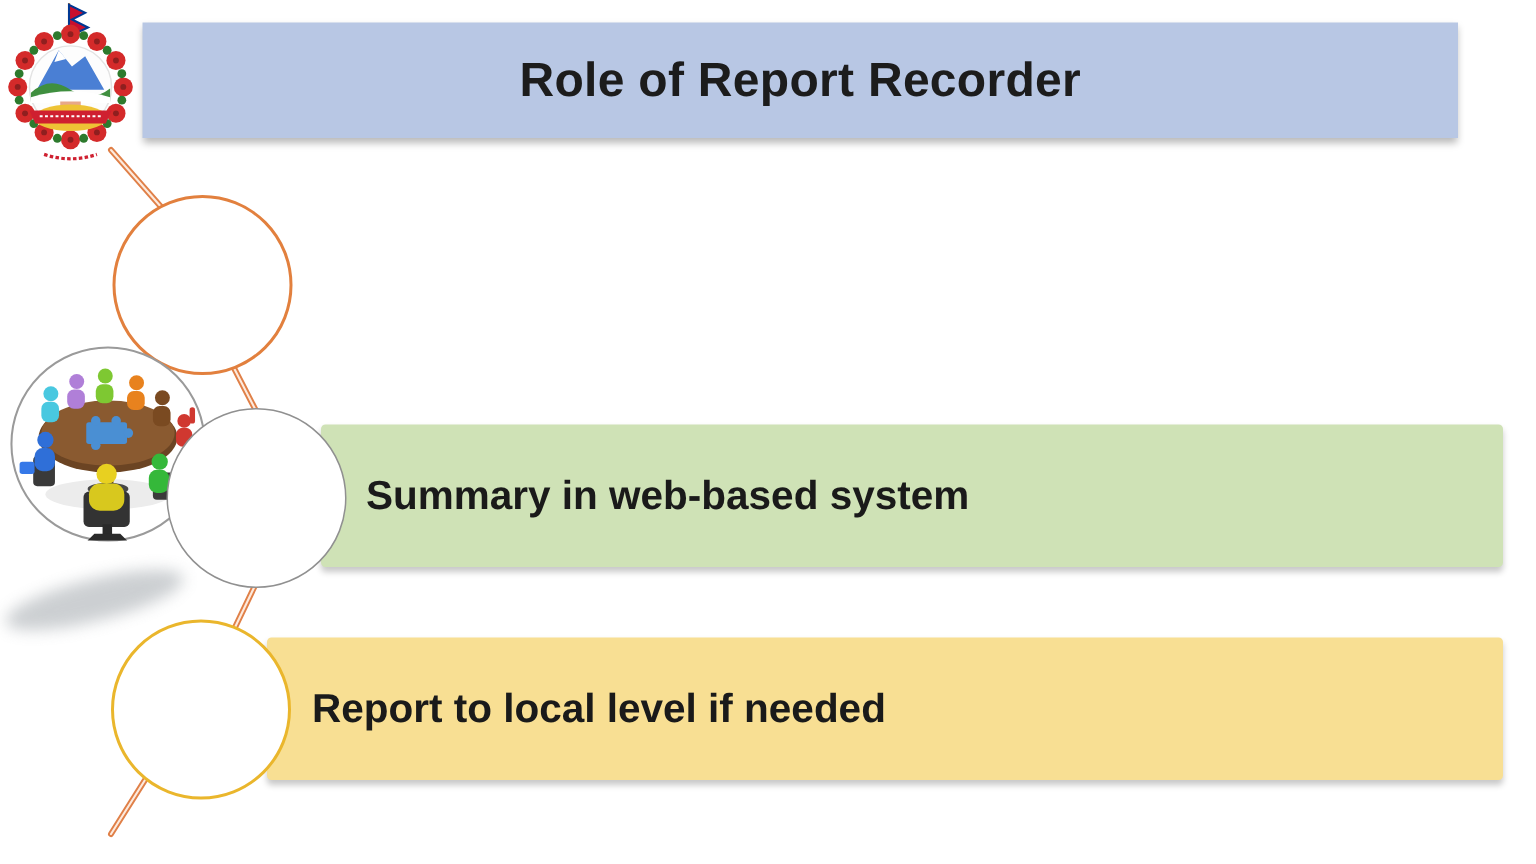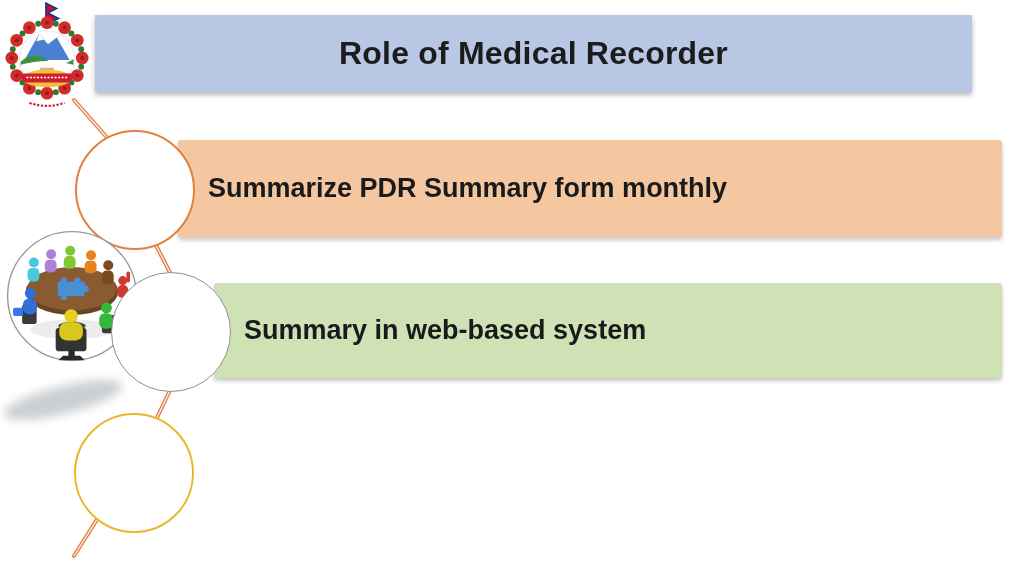--- a/index.html
+++ b/index.html
@@ -33,21 +33,21 @@
     filter:blur(5px); transform:rotate(-14deg);
   }
   .clipart { position:absolute; left:4px; top:228px; width:136px; height:136px; }
 </style>
 </head>
 <body>
 
 <div class="slide">
 
   <div class="title-bar" style="background: rgb(184, 199, 228);">
-    <div class="title">Role of Medical Recorder</div>
+    <div class="title">Role of Report Recorder</div>
   </div>
 
   <svg class="emblem" viewBox="0 0 90 112">
 
     <path d="M44 1 v20" stroke="#7a4a21" stroke-width="1.5" fill="none"></path>
     <path d="M44 2 l11 5.5 -9 4.5 11 5.5 -13 6 z" fill="#c8102e" stroke="#003893" stroke-width="1.4"></path>
 
     <g>
       <circle cx="81" cy="58" r="6.5" fill="#d42a2a"></circle>
         <circle cx="76" cy="40" r="6.5" fill="#d42a2a"></circle>
@@ -103,25 +103,25 @@
     <path d="M38 68 h14 v5 h-14 z" fill="#e8a889"></path>
 
     <ellipse cx="45" cy="79" rx="25" ry="9" fill="#eec335"></ellipse>
 
     <path d="M17 74 L73 74 L69 83 L21 83 Z" fill="#cf2030"></path>
     <path d="M24 78 h42" stroke="#ffffff" stroke-width="1.4" stroke-dasharray="2 1.6" fill="none"></path>
 
     <path d="M27 104 Q45 110 63 104" stroke="#cf2030" stroke-width="2.2" stroke-dasharray="2.4 1.6" fill="none"></path>
   </svg>
 
-  <div class="bar bar1" style="background: rgb(245, 199, 161);">
-    <span class="bar-label">Summarize PDR Summary form monthly</span>
-  </div>
   <div class="bar bar2" style="background: rgb(207, 226, 182);">
     <span class="bar-label">Summary in web-based system</span>
+  </div>
+  <div class="bar bar3" style="background: rgb(248, 223, 147);">
+    <span class="bar-label">Report to local level if needed</span>
   </div>
 
   <svg class="connectors" viewBox="0 0 1024 576">
     <g stroke="#e08048" stroke-width="4" stroke-linecap="round">
       <line x1="74" y1="100" x2="118" y2="150"></line>
       <line x1="146" y1="226" x2="178" y2="288"></line>
       <line x1="174" y1="382" x2="152" y2="428"></line>
       <line x1="108" y1="502" x2="74" y2="556"></line>
     </g>
     <g stroke="#fdeadd" stroke-width="1.4" stroke-linecap="round">

